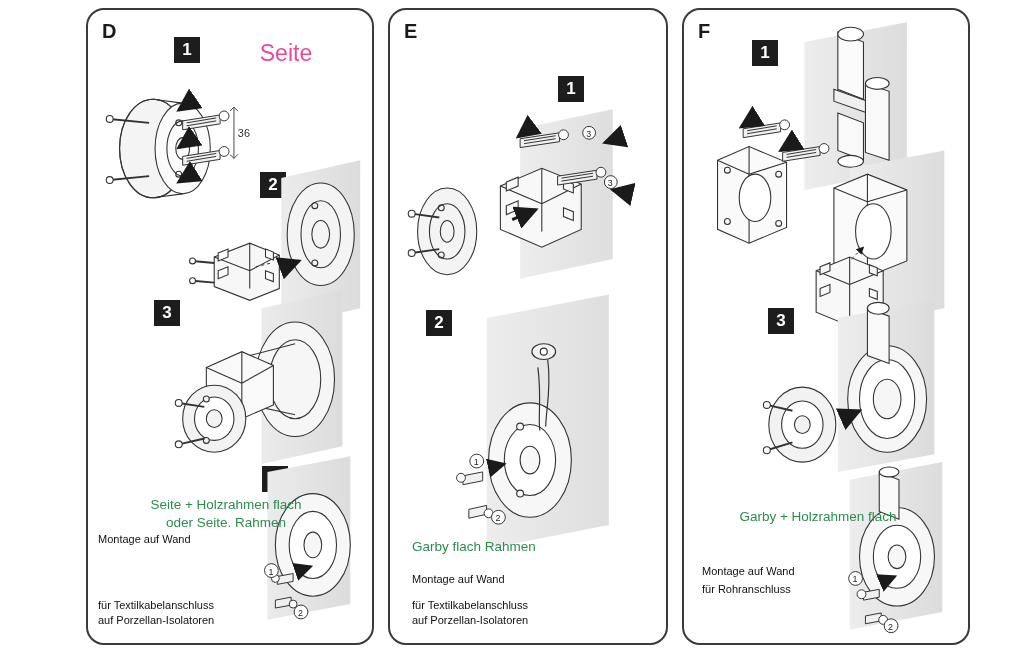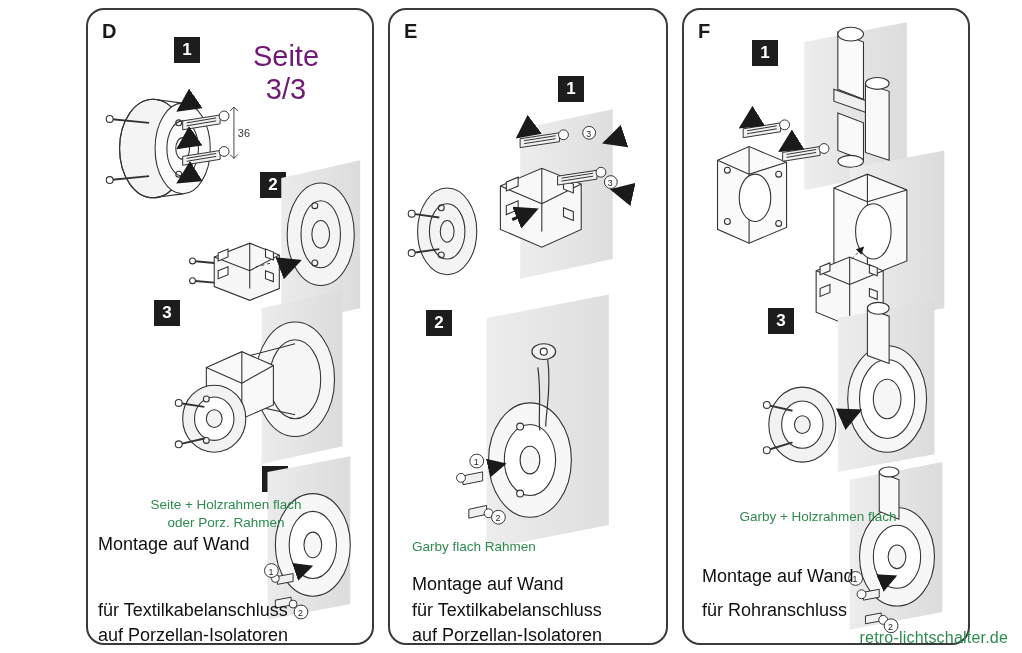--- a/index.html
+++ b/index.html
@@ -44,36 +44,36 @@
     background: #1d1d1d;
     color: #ffffff;
     font-size: 17px;
     font-weight: bold;
     text-align: center;
     line-height: 26px;
     font-family: "Liberation Sans", sans-serif;
   }
   .page-label {
     position: absolute;
-    color: #701a75;
-    font-size: 29px;
+    color: #ec4899;
+    font-size: 23px;
     text-align: center;
     line-height: 1.15;
     width: 120px;
   }
   .green-text {
     position: absolute;
     color: #2e8b4f;
     font-size: 13.5px;
     line-height: 1.35;
   }
   .black-text {
     position: absolute;
     color: #111111;
-    font-size: 18px;
+    font-size: 11px;
     line-height: 1.4;
   }
   .center-t { text-align: center; }
   .watermark {
     position: absolute;
     right: 14px;
     bottom: 6px;
     color: #2e8b4f;
     font-size: 16px;
     letter-spacing: 0.2px;
@@ -90,21 +90,20 @@
 </head>
 <body>
 
 <div id="page">
 
   <div class="panel" id="panel-d">
     <div class="panel-letter">D</div>
 
     <div class="page-label" style="left:138px; top:30px;">
       <div>Seite</div>
-      <div>3/3</div>
     </div>
 
     <div class="step-badge" style="left:86px; top:27px;">1</div>
     <div class="step-badge" style="left:172px; top:162px;">2</div>
     <div class="step-badge" style="left:66px; top:290px;">3</div>
     <div class="step-badge" style="left:174px; top:456px;">4</div>
 
     <svg class="art" viewBox="0 0 288 637">
       <defs>
         <linearGradient id="wallGradD" x1="0" y1="0" x2="1" y2="0">
@@ -219,21 +218,21 @@
         <circle cx="186" cy="566" r="7" fill="#fff" stroke="#333" stroke-width="1"></circle>
         <text x="183" y="570" font-size="9" fill="#222" font-family="Liberation Sans, sans-serif">1</text>
         <circle cx="216" cy="608" r="7" fill="#fff" stroke="#333" stroke-width="1"></circle>
         <text x="213" y="612" font-size="9" fill="#222" font-family="Liberation Sans, sans-serif">2</text>
         <path d="M214 566 L226 562" stroke="#1a1a1a" stroke-width="2.4" marker-end="url(#arrHead)"></path>
       </g>
     </svg>
 
     <div class="green-text center-t" style="left:8px; top:486px; width:260px;">
       <div>Seite + Holzrahmen flach</div>
-      <div>oder Porz. Rahmen</div>
+      <div>oder Seite. Rahmen</div>
     </div>
 
     <div class="black-text" style="left:10px; top:522px;">
       <div>Montage auf Wand</div>
     </div>
 
     <div class="black-text" style="left:10px; top:588px;">
       <div>für Textilkabelanschluss</div>
       <div>auf Porzellan-Isolatoren</div>
     </div>
@@ -458,19 +457,18 @@
     </svg>
 
     <div class="green-text center-t" style="left:6px; top:498px; width:256px;">
       <div>Garby + Holzrahmen flach</div>
     </div>
 
     <div class="black-text" style="left:18px; top:554px;">
       <div>Montage auf Wand</div>
     </div>
 
-    <div class="black-text" style="left:18px; top:588px;">
+    <div class="black-text" style="left:18px; top:572px;">
       <div>für Rohranschluss</div>
     </div>
   </div>
 
-  <div class="watermark">retro-lichtschalter.de</div>
 </div>
 
 </body></html>

